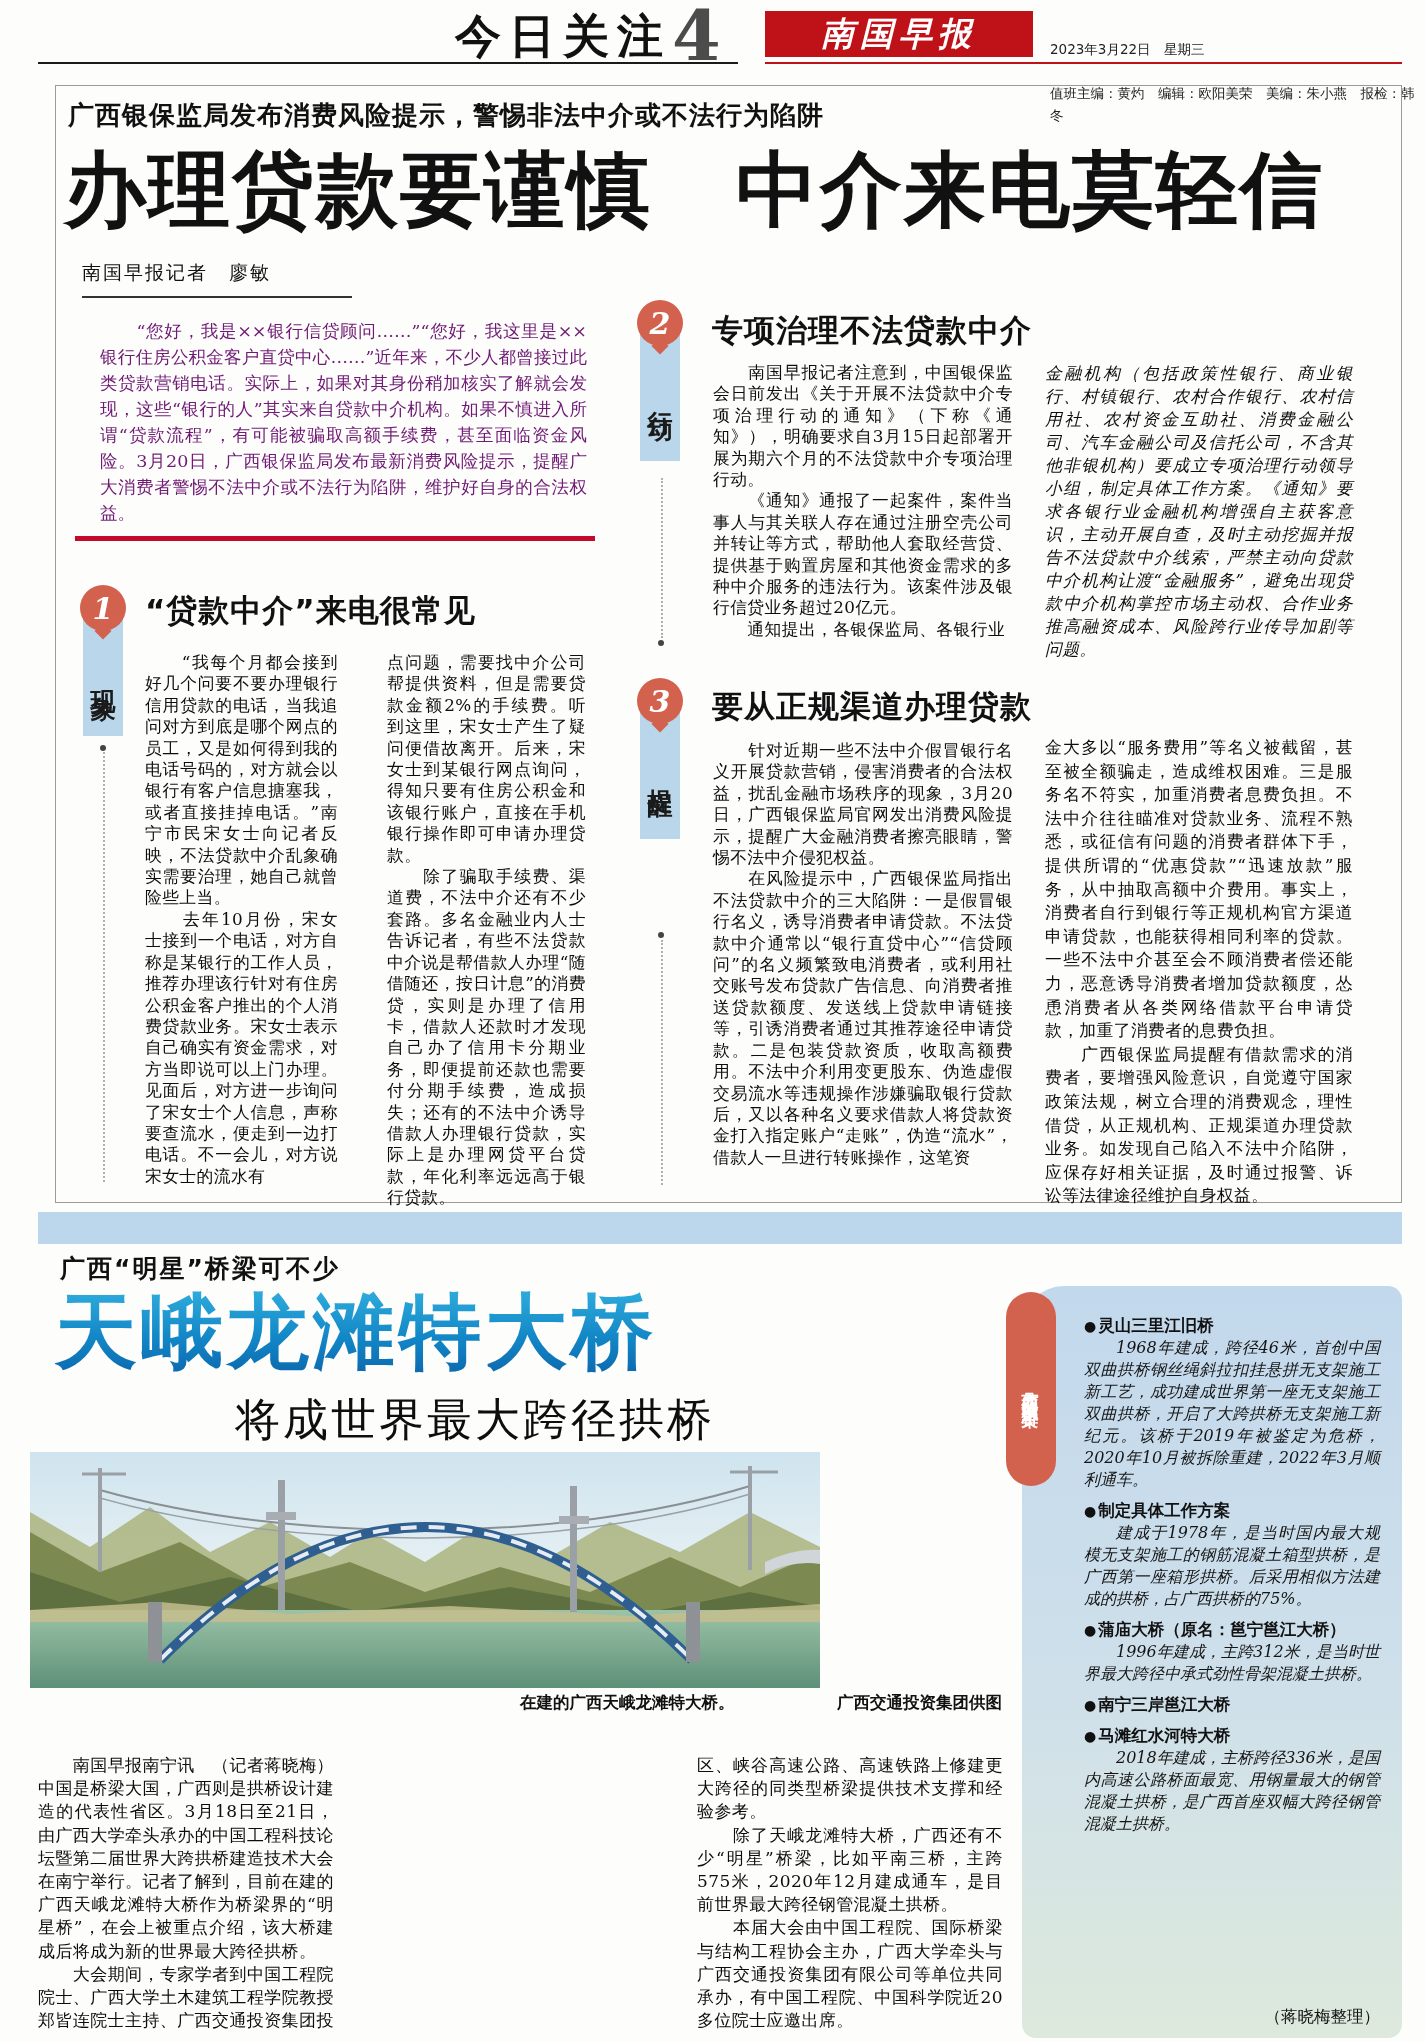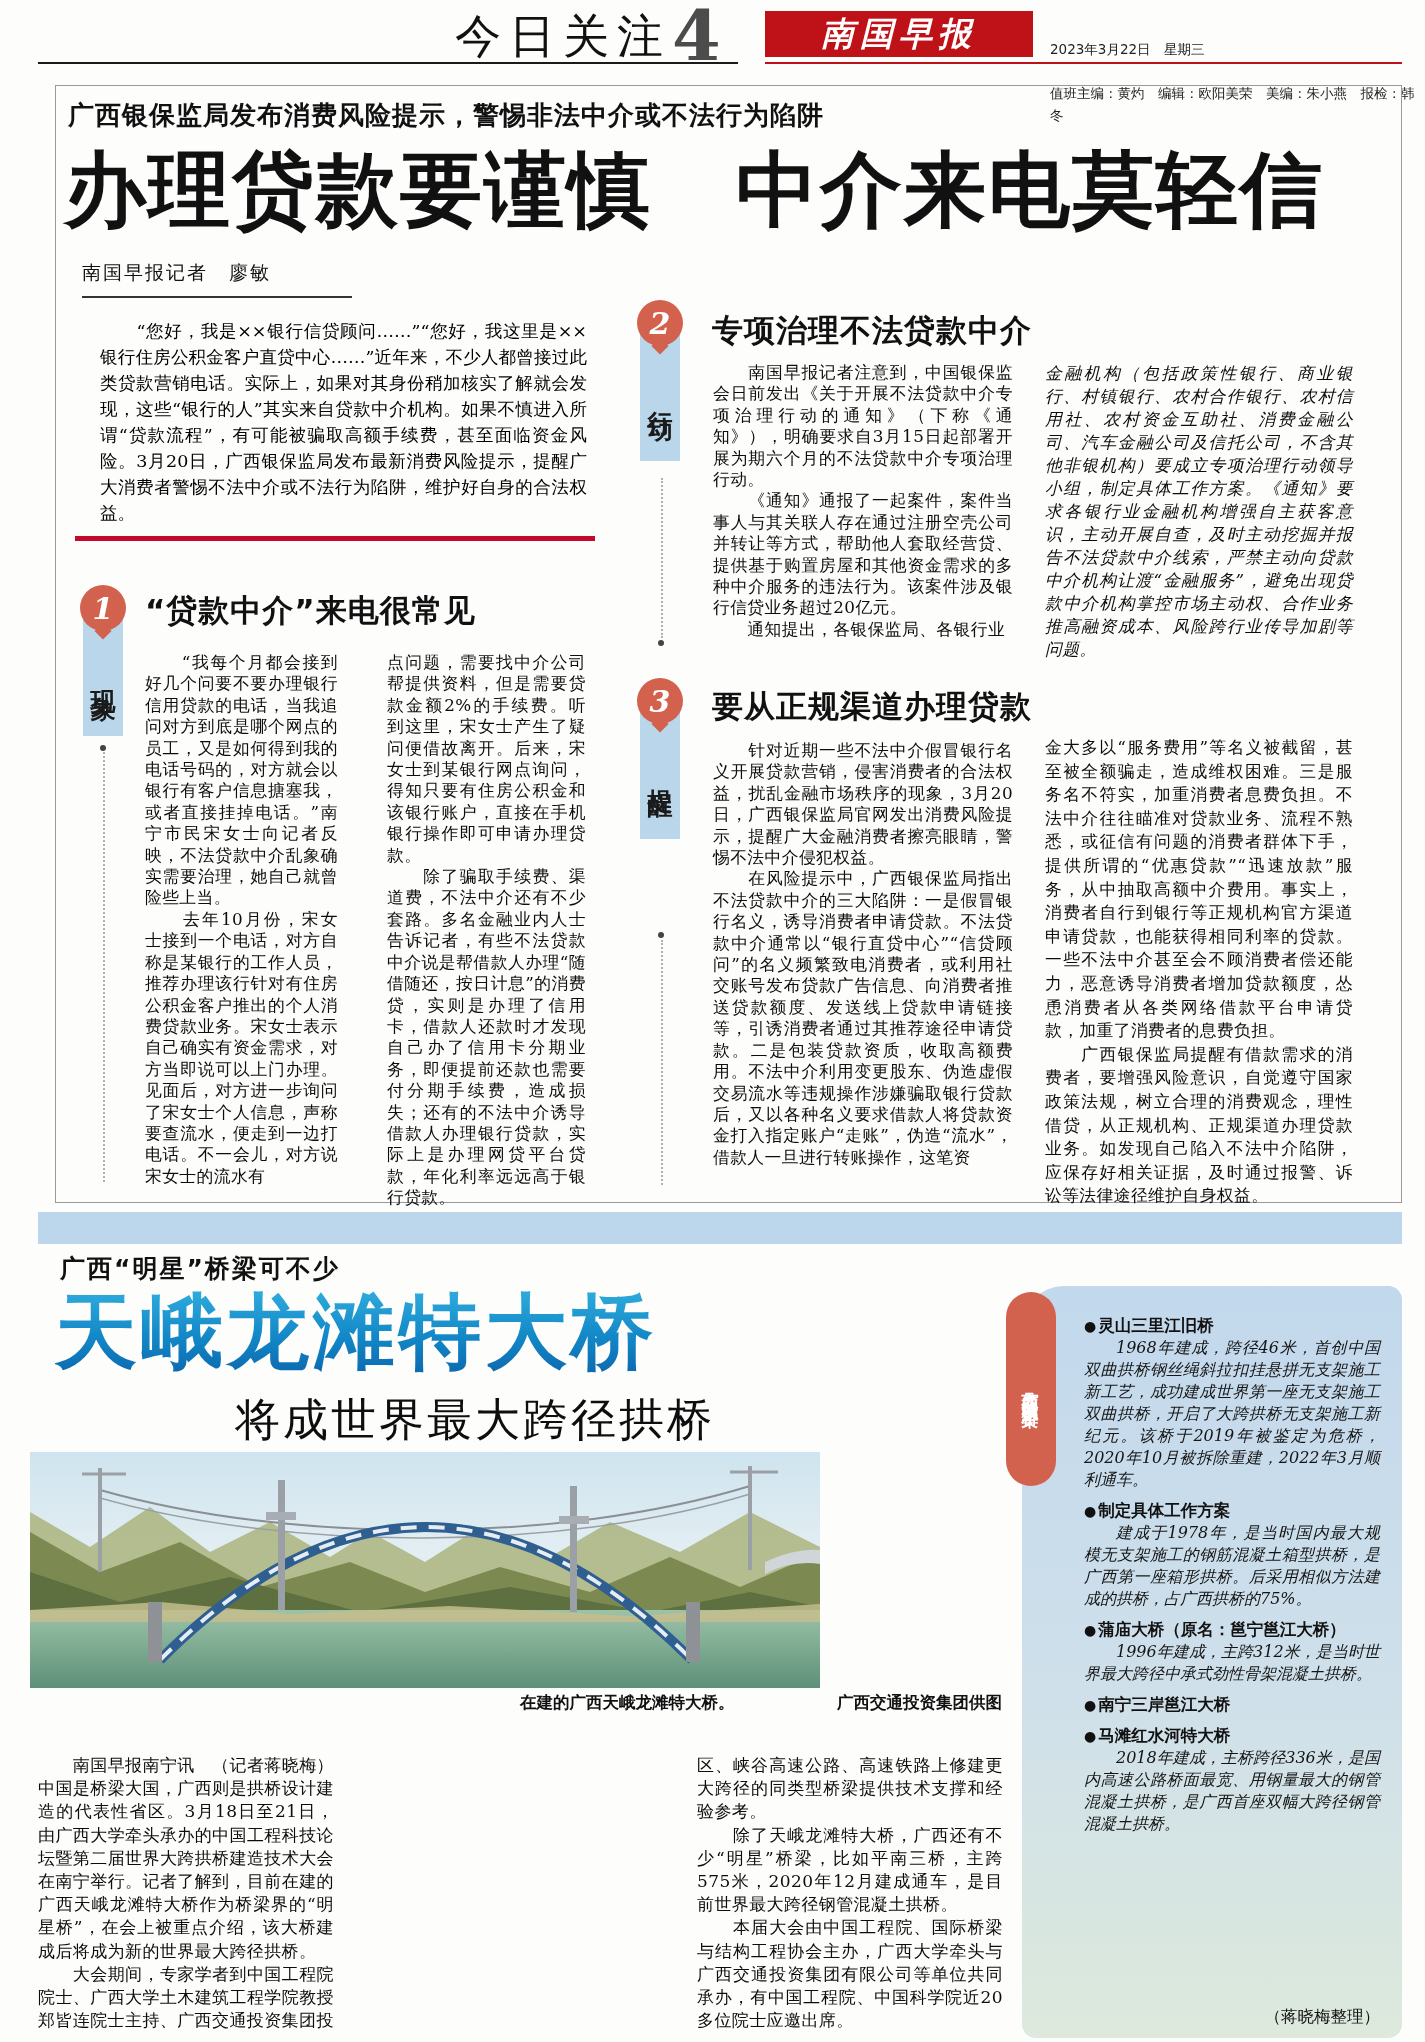--- a/index.html
+++ b/index.html
@@ -1,38 +1,38 @@
 <!DOCTYPE html>
 <html><head>
 <meta charset="utf-8">
 <style>
   html,body{margin:0;padding:0;background:#e8e8e8;}
   #page{position:relative;width:1425px;height:2042px;background:#fdfdfc;margin:0 auto;overflow:hidden;
         font-family:"DejaVu Sans","Liberation Sans",sans-serif;color:#111;}
   .abs{position:absolute;}
 
   
-  .hdr-section{left:455px;top:6px;font-size:46px;font-weight:400;letter-spacing:8px;}
+  .hdr-section{left:455px;top:6px;font-size:46px;font-weight:700;letter-spacing:8px;}
   .hdr-pagenum{left:672px;top:-6px;font-size:70px;font-family:"DejaVu Serif","Liberation Serif",serif;color:#4c4c4c;font-weight:bold;}
   .hdr-logo{left:765px;top:11px;width:268px;height:46px;background:#bf1218;color:#fff;
             display:flex;align-items:center;justify-content:center;font-family:"DejaVu Serif",serif;
             font-size:33px;font-weight:bold;font-style:italic;letter-spacing:6px;}
   .hdr-meta{left:1050px;top:16px;font-size:13.5px;line-height:22px;color:#222;white-space:pre-line;}
   .rule-black{left:38px;top:62px;width:700px;height:2px;background:#1a1a1a;}
   .rule-red{left:765px;top:62px;width:637px;height:2px;background:#bf1218;}
 
   
   .frame{left:55px;top:85px;width:1345px;height:1116px;border:1px solid #9a9a9a;}
   .kicker{left:68px;top:98px;font-size:26px;font-weight:700;letter-spacing:1px;}
   .headline{left:64px;top:136px;width:1330px;font-size:82px;font-weight:900;letter-spacing:2px;
             font-family:"DejaVu Sans","Liberation Sans",sans-serif;white-space:nowrap;}
   .byline{left:82px;top:260px;font-size:19px;letter-spacing:2px;}
   .byline-rule{left:82px;top:296px;width:270px;height:2px;background:#333;}
   .lead{left:100px;top:318px;width:487px;font-size:17.5px;line-height:26px;text-align:justify;
-        white-space:pre-line;font-family:"DejaVu Serif","Liberation Serif",serif;color:#000000;}
+        white-space:pre-line;font-family:"DejaVu Serif","Liberation Serif",serif;color:#701a75;}
   .red-bar{left:75px;top:536px;width:520px;height:5px;background:#c4092c;}
 
   
   .pill{width:46px;height:46px;border-radius:50%;background:#d2614e;color:#fff;display:flex;align-items:center;
         justify-content:center;font-family:"DejaVu Serif",serif;font-style:italic;font-weight:bold;font-size:30px;z-index:3;}
   .pill:after{content:"";position:absolute;left:17px;top:40px;width:12px;height:12px;background:#d2614e;transform:rotate(45deg);z-index:-1;}
   .band{width:40px;background:#b9d6ea;color:#1a1a1a;writing-mode:vertical-rl;text-orientation:upright;
         display:flex;align-items:center;justify-content:center;font-size:25px;font-weight:900;letter-spacing:6px;z-index:2;}
   .pill1{left:80px;top:585px;} .band1{left:83px;top:618px;height:118px;}
   .pill2{left:637px;top:300px;} .band2{left:640px;top:333px;height:128px;}

